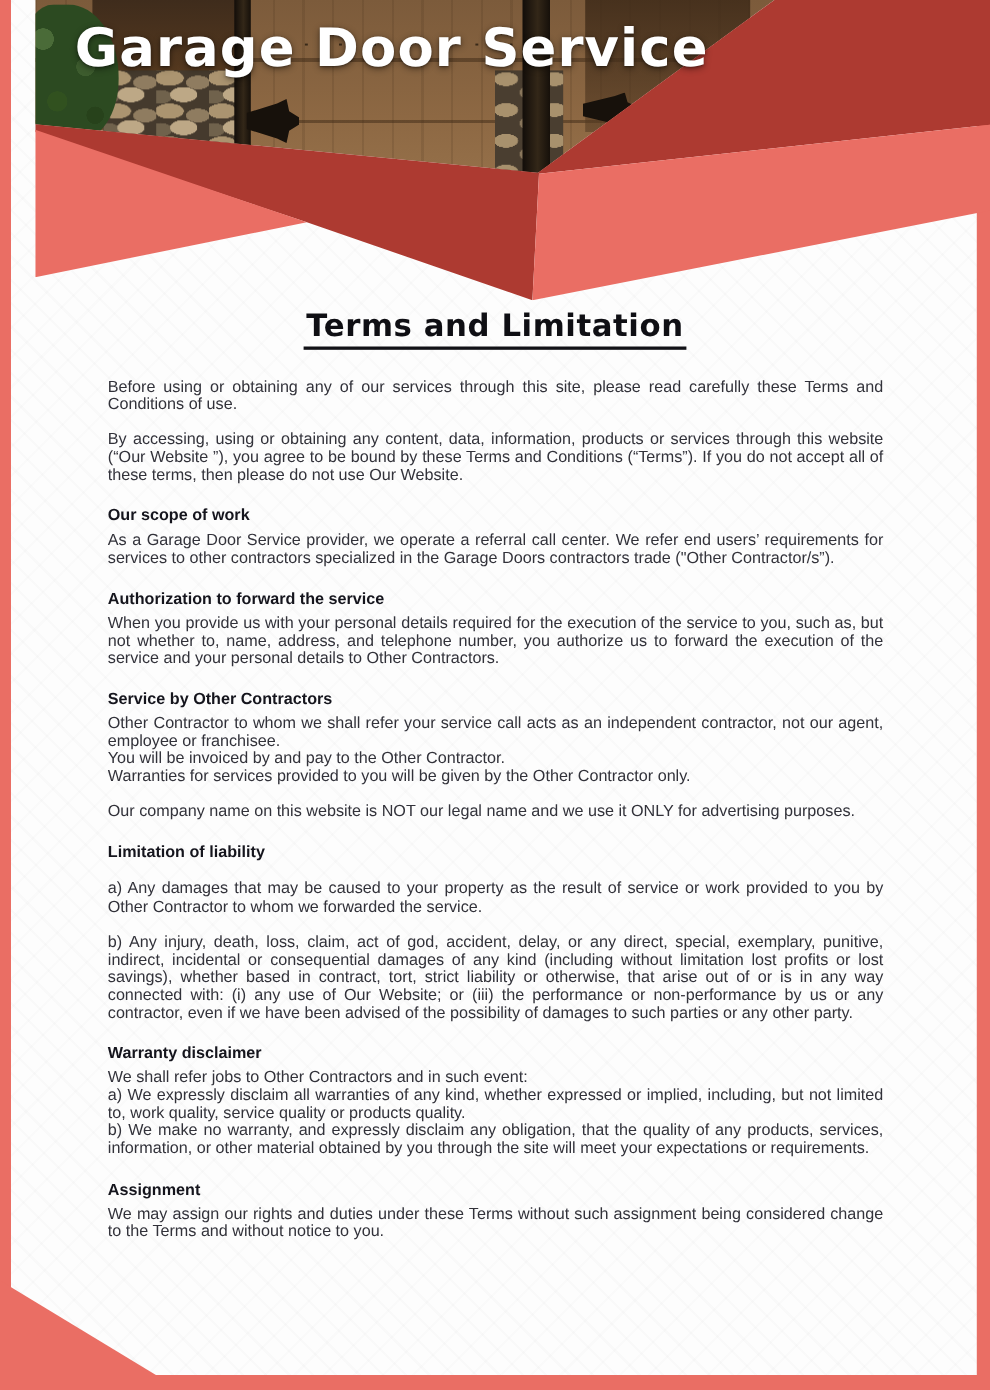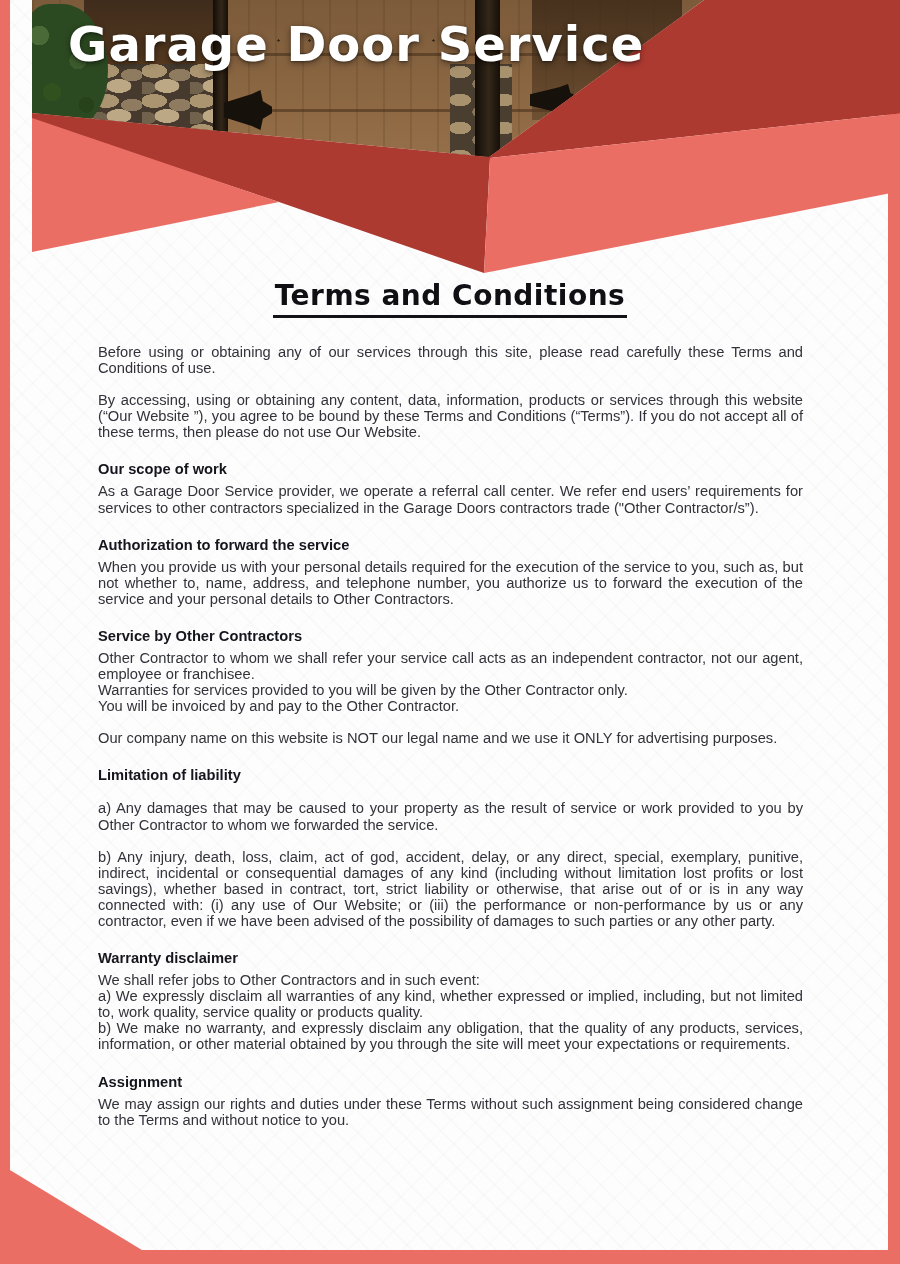--- a/index.html
+++ b/index.html
@@ -109,36 +109,36 @@
       <div class="ph-hinge h1"></div>
       <div class="ph-hinge h2"></div>
     </div>
     <div class="ribbon-dark"></div>
     <div class="ribbon-coral-right"></div>
     <div class="ribbon-coral-left"></div>
     <div class="site-title">Garage Door Service</div>
   </div>
 
   <div class="doc">
-    <div class="terms-h">Terms and Conditions</div>
+    <div class="terms-h">Terms and Limitation</div>
 
     <div class="body-col">
       <p>Before using or obtaining any of our services through this site, please read carefully these Terms and Conditions of use.</p>
       <p class="gap">By accessing, using or obtaining any content, data, information, products or services through this website (“Our Website ”), you agree to be bound by these Terms and Conditions (“Terms”). If you do not accept all of these terms, then please do not use Our Website.</p>
 
       <h2 class="sec-h">Our scope of work</h2>
       <p>As a Garage Door Service provider, we operate a referral call center. We refer end users’ requirements for services to other contractors specialized in the Garage Doors contractors trade ("Other Contractor/s”).</p>
 
       <h2 class="sec-h">Authorization to forward the service</h2>
       <p>When you provide us with your personal details required for the execution of the service to you, such as, but not whether to, name, address, and telephone number, you authorize us to forward the execution of the service and your personal details to Other Contractors.</p>
 
       <h2 class="sec-h">Service by Other Contractors</h2>
       <p>Other Contractor to whom we shall refer your service call acts as an independent contractor, not our agent, employee or franchisee.</p>
+      <p>You will be invoiced by and pay to the Other Contractor.</p>
       <p>Warranties for services provided to you will be given by the Other Contractor only.</p>
-      <p>You will be invoiced by and pay to the Other Contractor.</p>
       <p class="gap">Our company name on this website is NOT our legal name and we use it ONLY for advertising purposes.</p>
 
       <h2 class="sec-h">Limitation of liability</h2>
       <p class="gap">a) Any damages that may be caused to your property as the result of service or work provided to you by Other Contractor to whom we forwarded the service.</p>
       <p class="gap">b) Any injury, death, loss, claim, act of god, accident, delay, or any direct, special, exemplary, punitive, indirect, incidental or consequential damages of any kind (including without limitation lost profits or lost savings), whether based in contract, tort, strict liability or otherwise, that arise out of or is in any way connected with: (i) any use of Our Website; or (iii) the performance or non-performance by us or any contractor, even if we have been advised of the possibility of damages to such parties or any other party.</p>
 
       <h2 class="sec-h">Warranty disclaimer</h2>
       <p>We shall refer jobs to Other Contractors and in such event:</p>
       <p>a) We expressly disclaim all warranties of any kind, whether expressed or implied, including, but not limited to, work quality, service quality or products quality.</p>
       <p>b) We make no warranty, and expressly disclaim any obligation, that the quality of any products, services, information, or other material obtained by you through the site will meet your expectations or requirements.</p>

